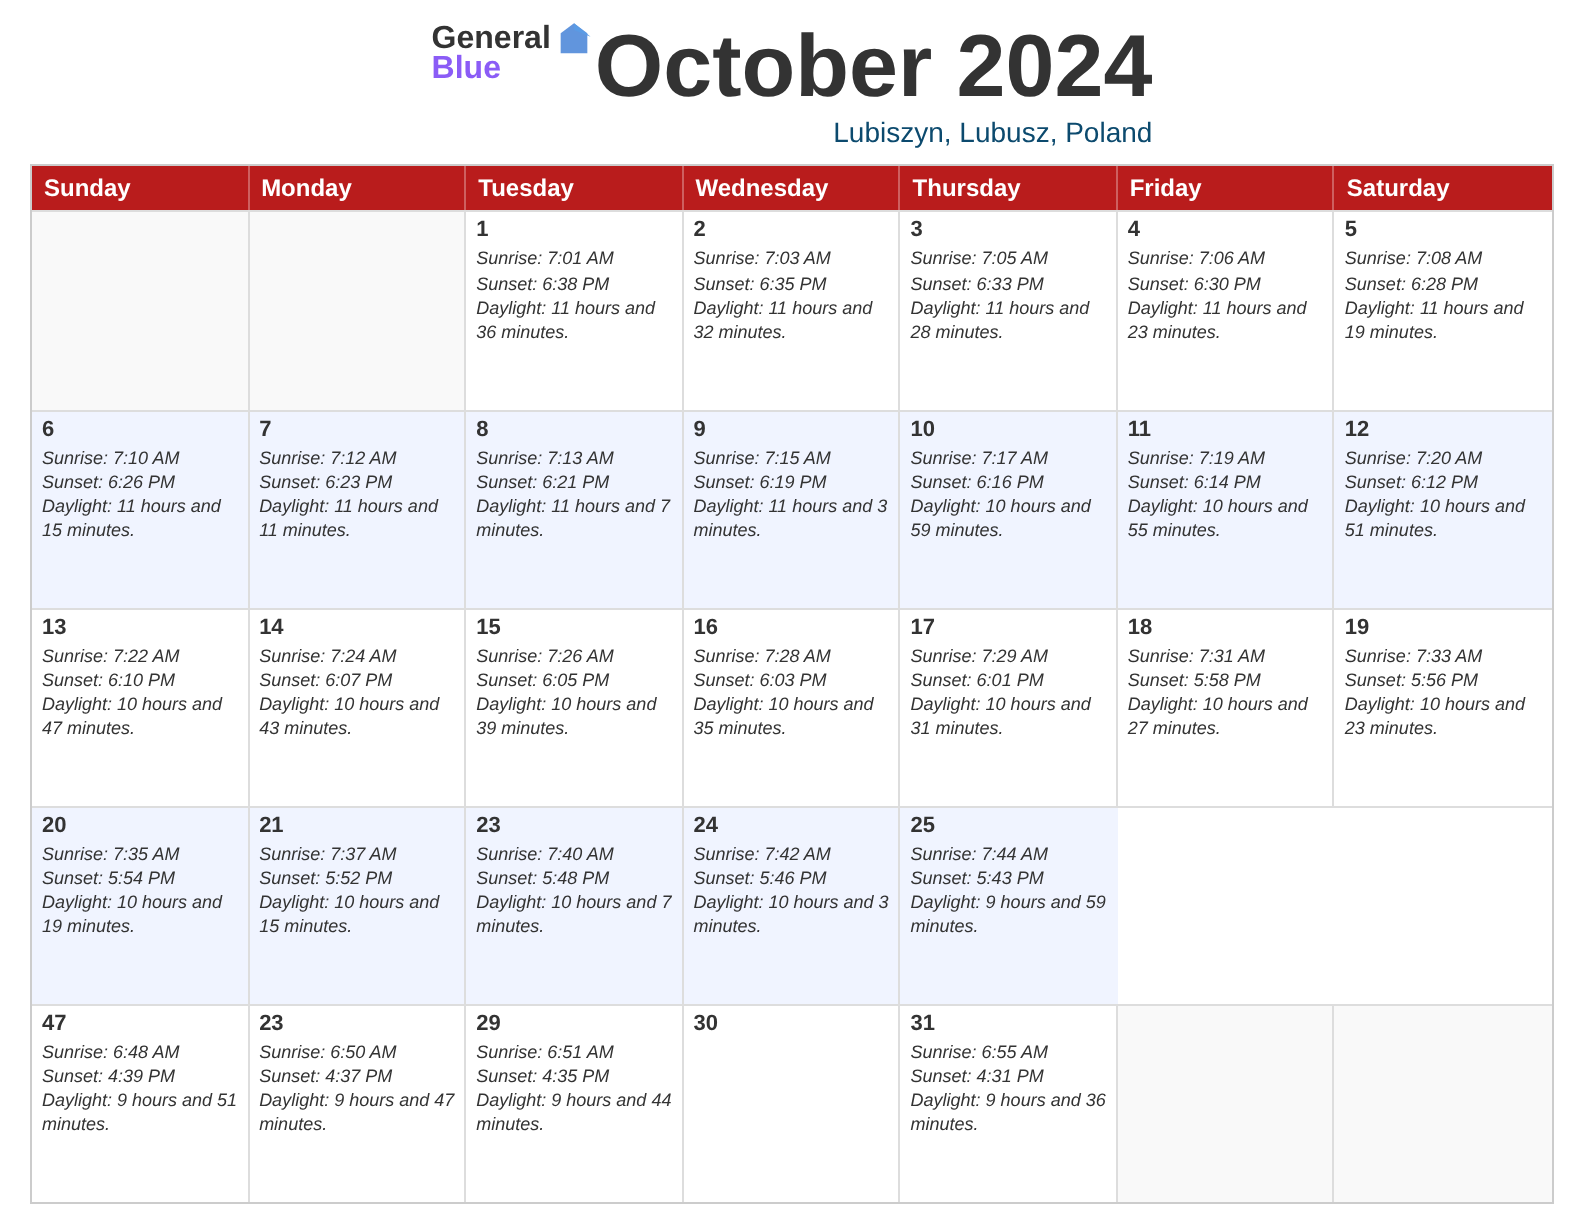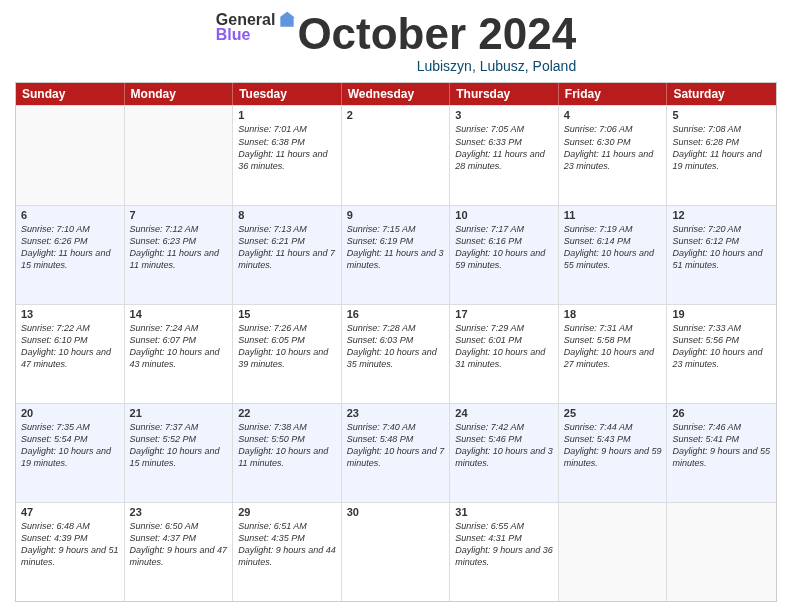--- a/index.html
+++ b/index.html
@@ -149,20 +149,21 @@
     <div class="cal-body">
     <div class="cal-row">
           <div class="cal-cell empty"></div>
           <div class="cal-cell empty"></div>
           <div class="cal-cell">
             <span class="day-num">1</span>
             <div class="cell-text">Sunrise: 7:01 AM<br>Sunset: 6:38 PM<br>Daylight: 11 hours and 36 minutes.</div>
           </div>
           <div class="cal-cell">
             <span class="day-num">2</span>
+            <div class="cell-text">Sunrise: 7:03 AM<br>Sunset: 6:35 PM<br>Daylight: 11 hours and 32 minutes.</div>
           </div>
           <div class="cal-cell">
             <span class="day-num">3</span>
             <div class="cell-text">Sunrise: 7:05 AM<br>Sunset: 6:33 PM<br>Daylight: 11 hours and 28 minutes.</div>
           </div>
           <div class="cal-cell">
             <span class="day-num">4</span>
             <div class="cell-text">Sunrise: 7:06 AM<br>Sunset: 6:30 PM<br>Daylight: 11 hours and 23 minutes.</div>
           </div>
           <div class="cal-cell">
@@ -233,38 +234,30 @@
         <div class="cal-row">
           <div class="cal-cell alt-row">
             <span class="day-num">20</span>
             <div class="cell-text">Sunrise: 7:35 AM<br>Sunset: 5:54 PM<br>Daylight: 10 hours and 19 minutes.</div>
           </div>
           <div class="cal-cell alt-row">
             <span class="day-num">21</span>
             <div class="cell-text">Sunrise: 7:37 AM<br>Sunset: 5:52 PM<br>Daylight: 10 hours and 15 minutes.</div>
           </div>
           <div class="cal-cell alt-row">
-            <span class="day-num">22</span>
-            <div class="cell-text">Sunrise: 7:38 AM<br>Sunset: 5:50 PM<br>Daylight: 10 hours and 11 minutes.</div>
-          </div>
-          <div class="cal-cell alt-row">
             <span class="day-num">23</span>
             <div class="cell-text">Sunrise: 7:40 AM<br>Sunset: 5:48 PM<br>Daylight: 10 hours and 7 minutes.</div>
           </div>
           <div class="cal-cell alt-row">
             <span class="day-num">24</span>
             <div class="cell-text">Sunrise: 7:42 AM<br>Sunset: 5:46 PM<br>Daylight: 10 hours and 3 minutes.</div>
           </div>
           <div class="cal-cell alt-row">
             <span class="day-num">25</span>
             <div class="cell-text">Sunrise: 7:44 AM<br>Sunset: 5:43 PM<br>Daylight: 9 hours and 59 minutes.</div>
-          </div>
-          <div class="cal-cell alt-row">
-            <span class="day-num">26</span>
-            <div class="cell-text">Sunrise: 7:46 AM<br>Sunset: 5:41 PM<br>Daylight: 9 hours and 55 minutes.</div>
           </div>
         </div>
         <div class="cal-row">
           <div class="cal-cell">
             <span class="day-num">47</span>
             <div class="cell-text">Sunrise: 6:48 AM<br>Sunset: 4:39 PM<br>Daylight: 9 hours and 51 minutes.</div>
           </div>
           <div class="cal-cell">
             <span class="day-num">23</span>
             <div class="cell-text">Sunrise: 6:50 AM<br>Sunset: 4:37 PM<br>Daylight: 9 hours and 47 minutes.</div>

